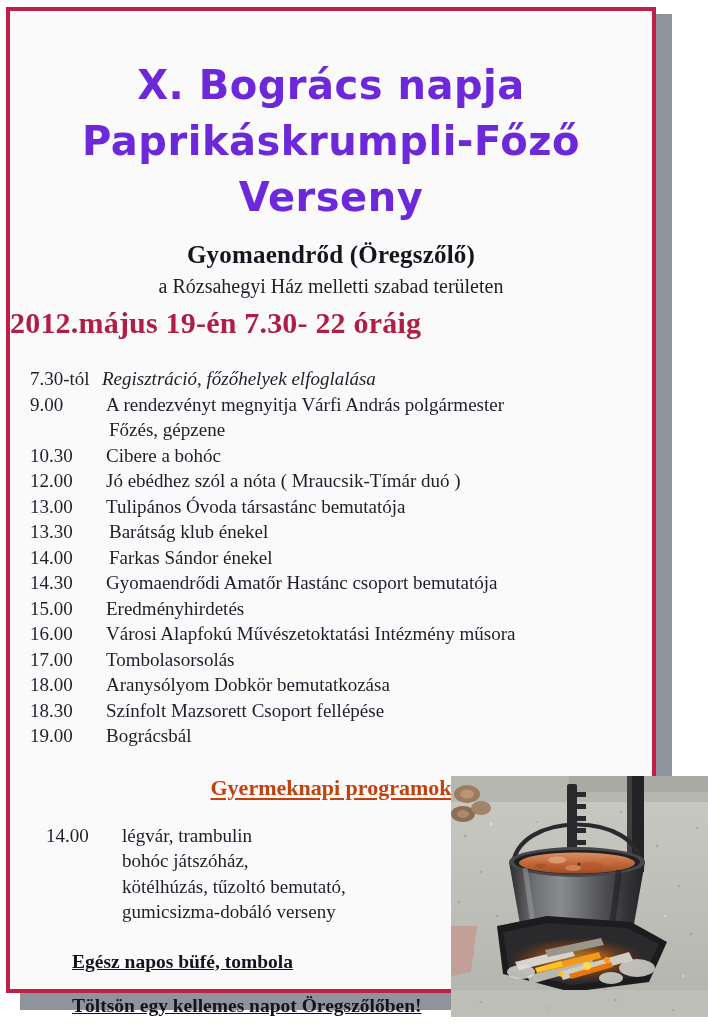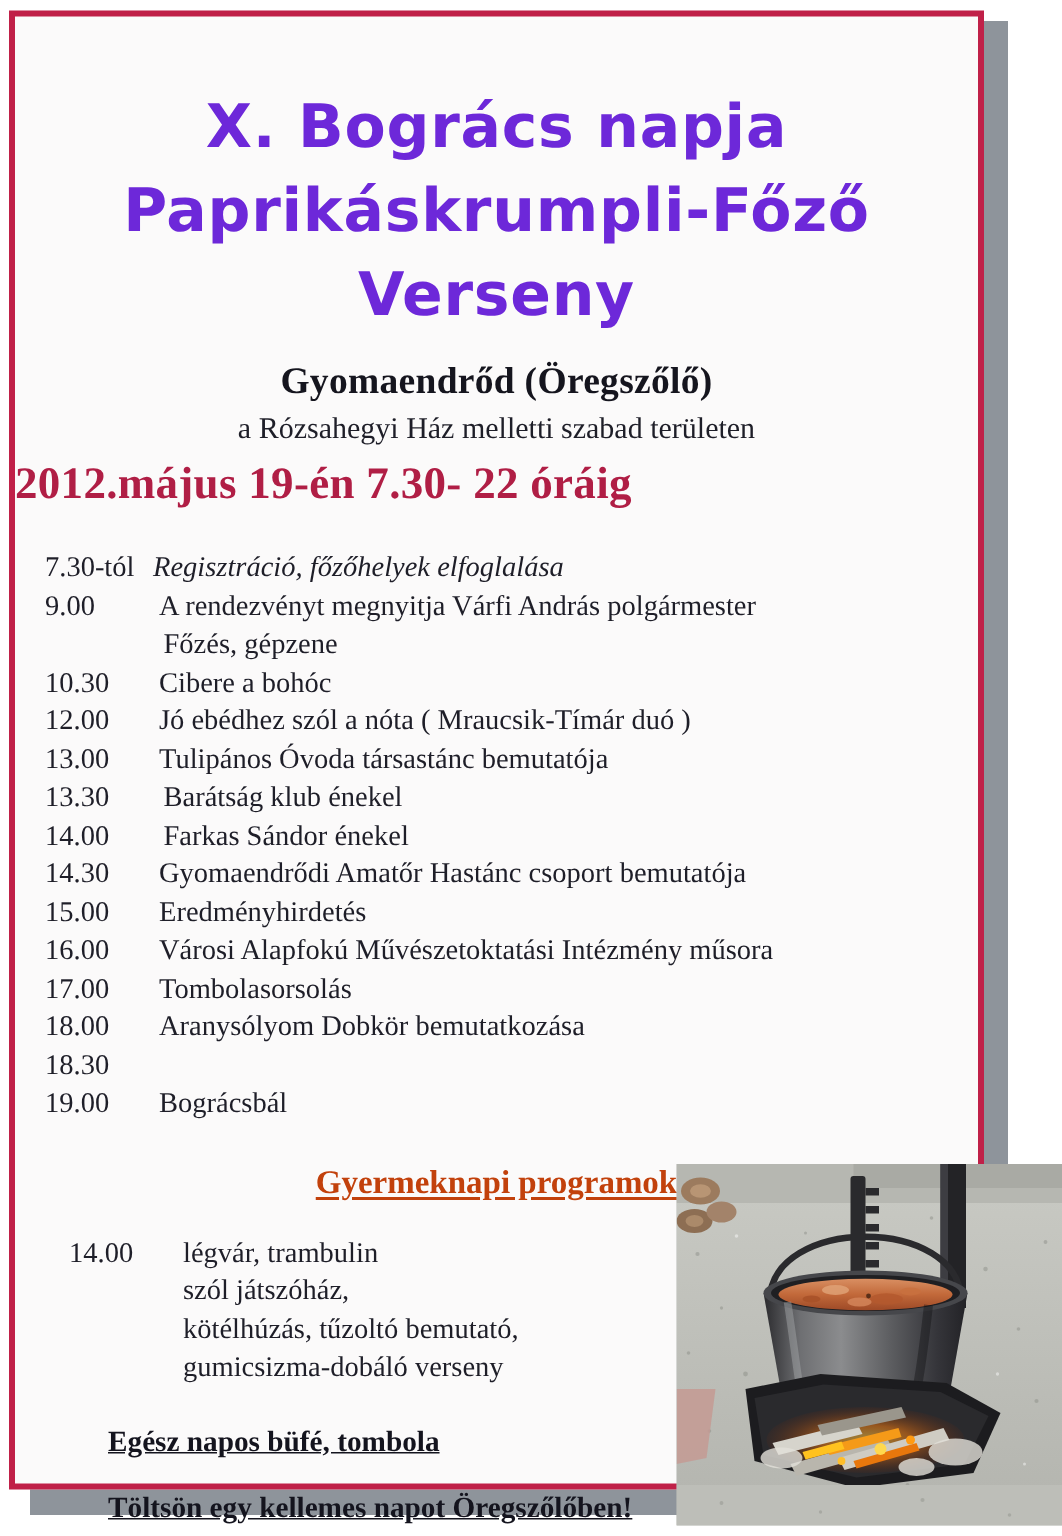--- a/index.html
+++ b/index.html
@@ -228,35 +228,36 @@
       <li class="row">
         <span class="time">17.00</span>
         <span class="desc">Tombolasorsolás</span>
       </li>
       <li class="row">
         <span class="time">18.00</span>
         <span class="desc">Aranysólyom Dobkör bemutatkozása</span>
       </li>
       <li class="row">
         <span class="time">18.30</span>
+        <span class="desc">Színfolt Mazsorett Csoport fellépése</span>
       </li>
       <li class="row">
         <span class="time">19.00</span>
         <span class="desc">Bográcsbál</span>
       </li>
     </ul>
 
     <div id="kids-heading">Gyermeknapi programok</div>
 
     <ul id="kids-list">
       <li class="row">
         <span class="time">14.00</span>
         <span class="items">
           <div>légvár, trambulin</div>
-          <div>szól játszóház,</div>
+          <div>bohóc játszóház,</div>
           <div>kötélhúzás, tűzoltó bemutató,</div>
           <div>gumicsizma-dobáló verseny</div>
         </span>
       </li>
     </ul>
 
     <div id="footer-notes">
       <div class="note">Egész napos büfé, tombola</div>
       <div class="note">Töltsön egy kellemes napot Öregszőlőben!</div>
     </div>

